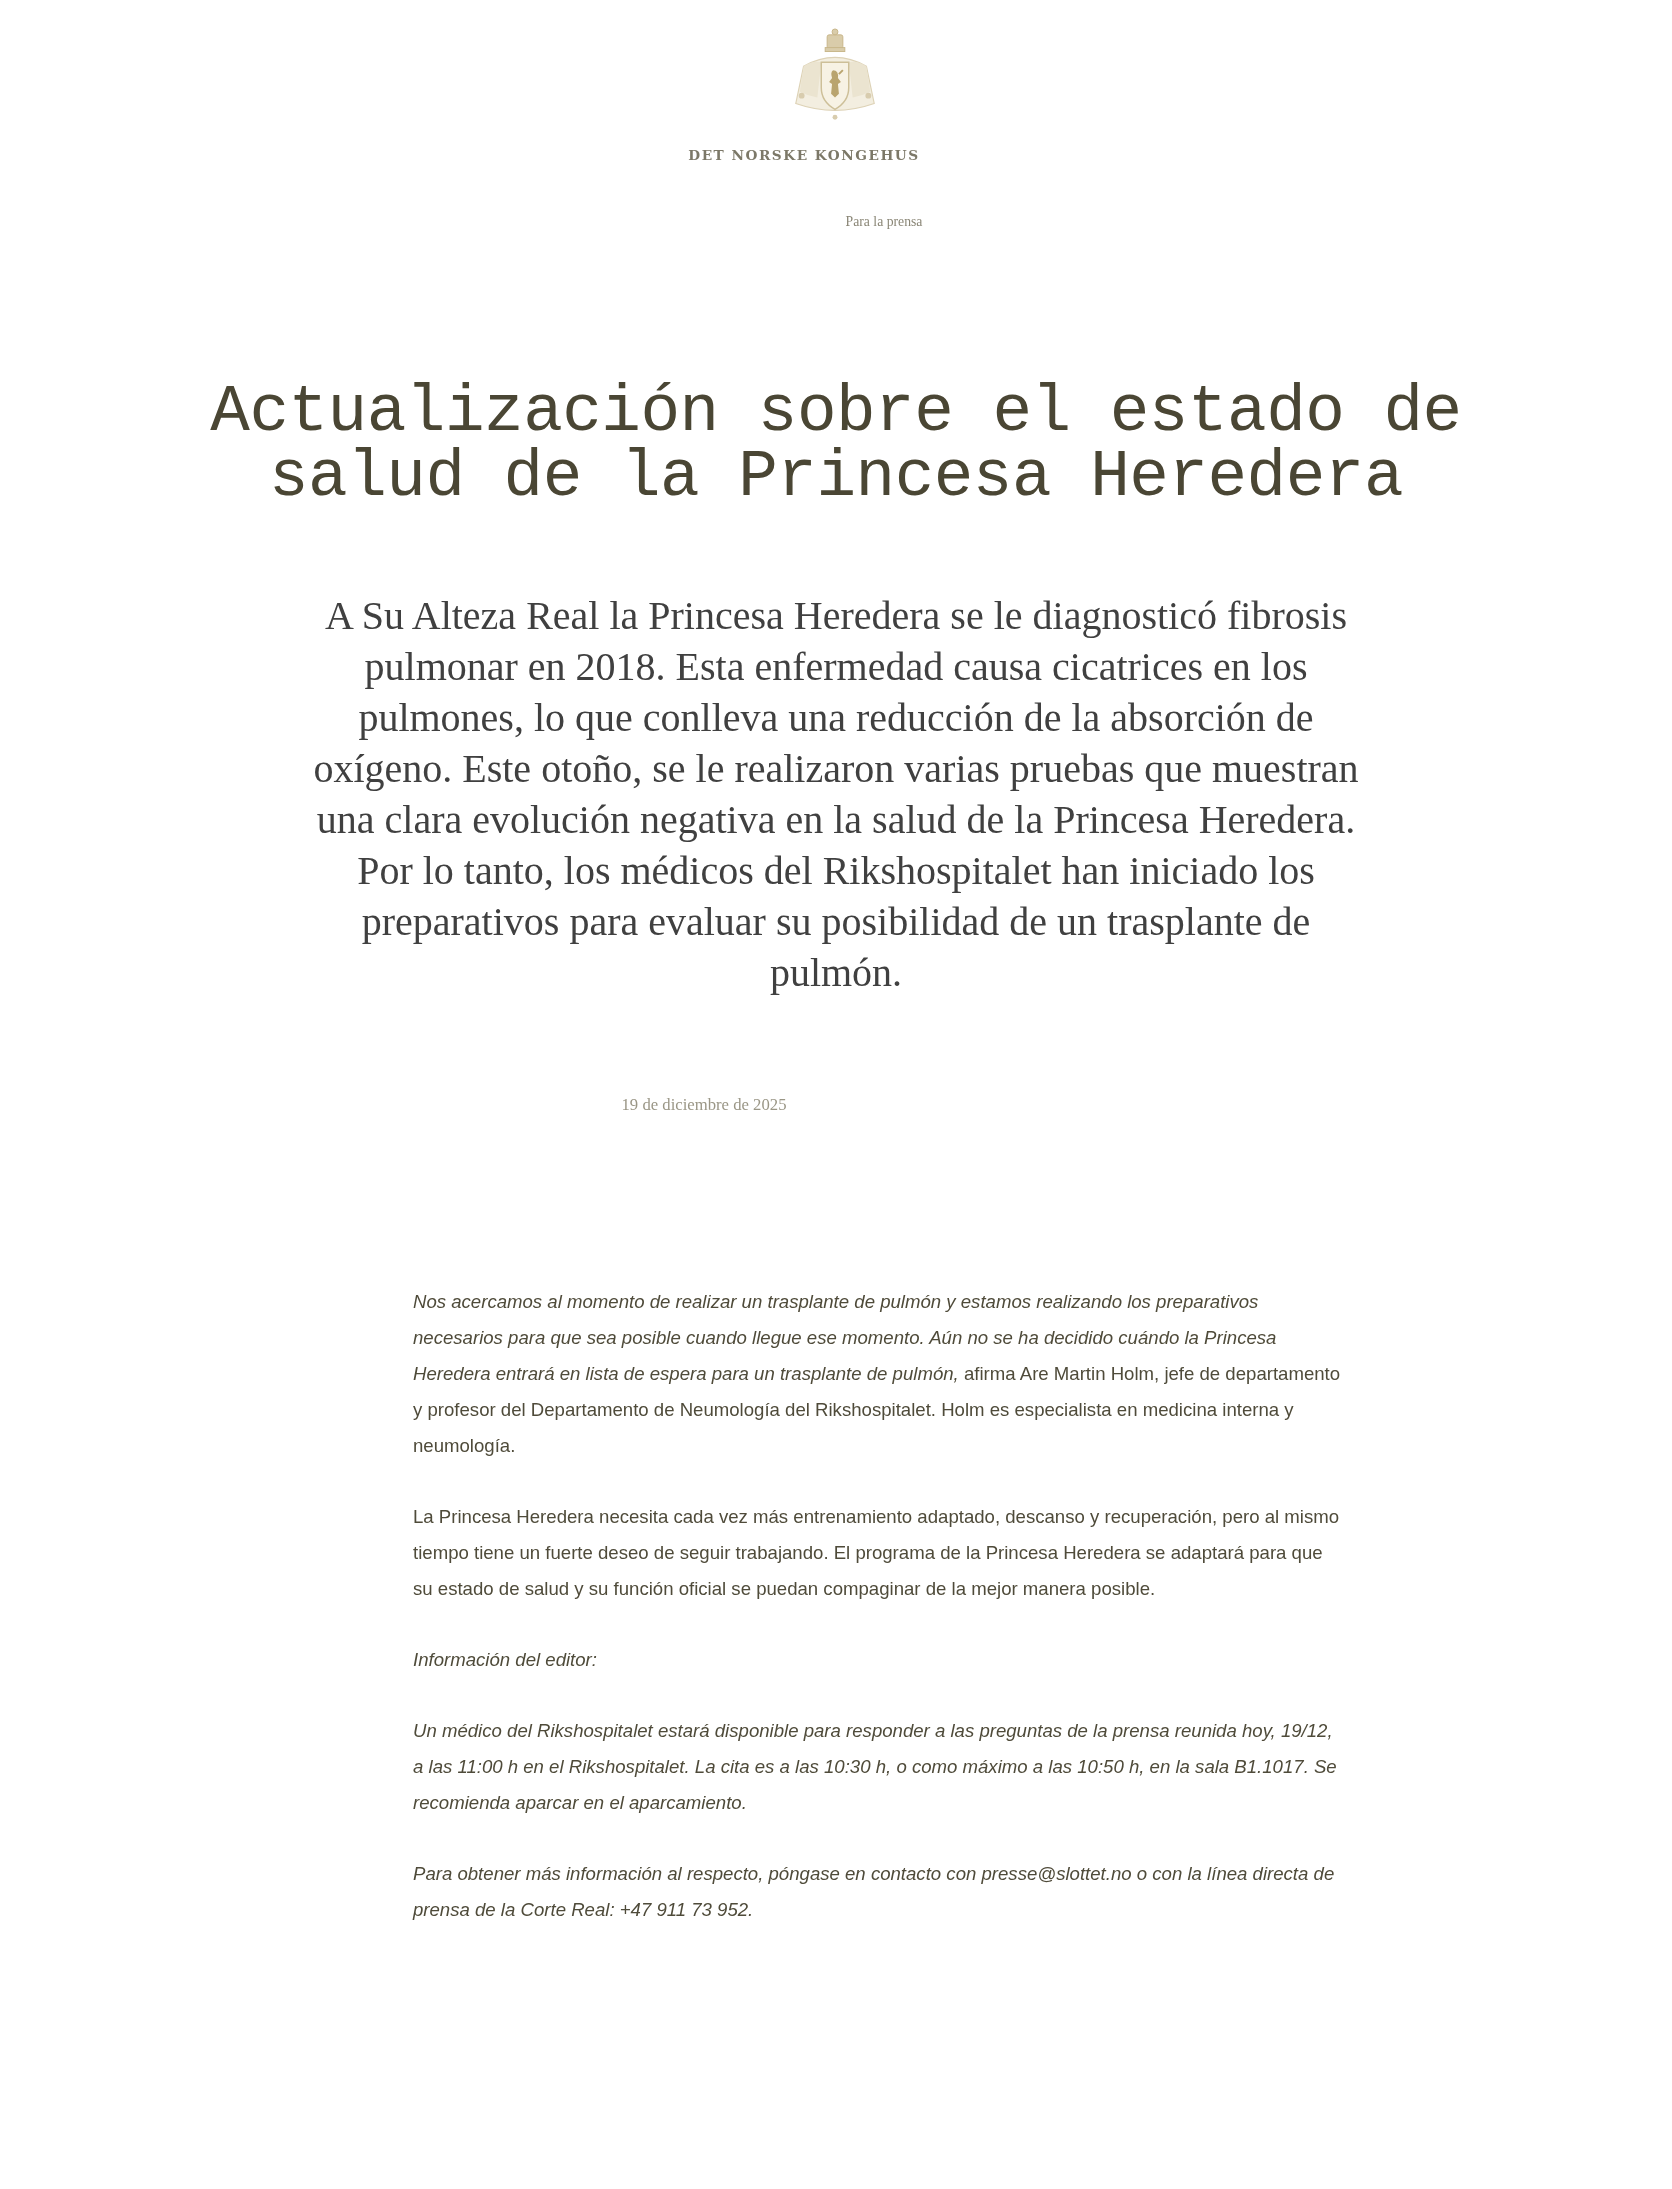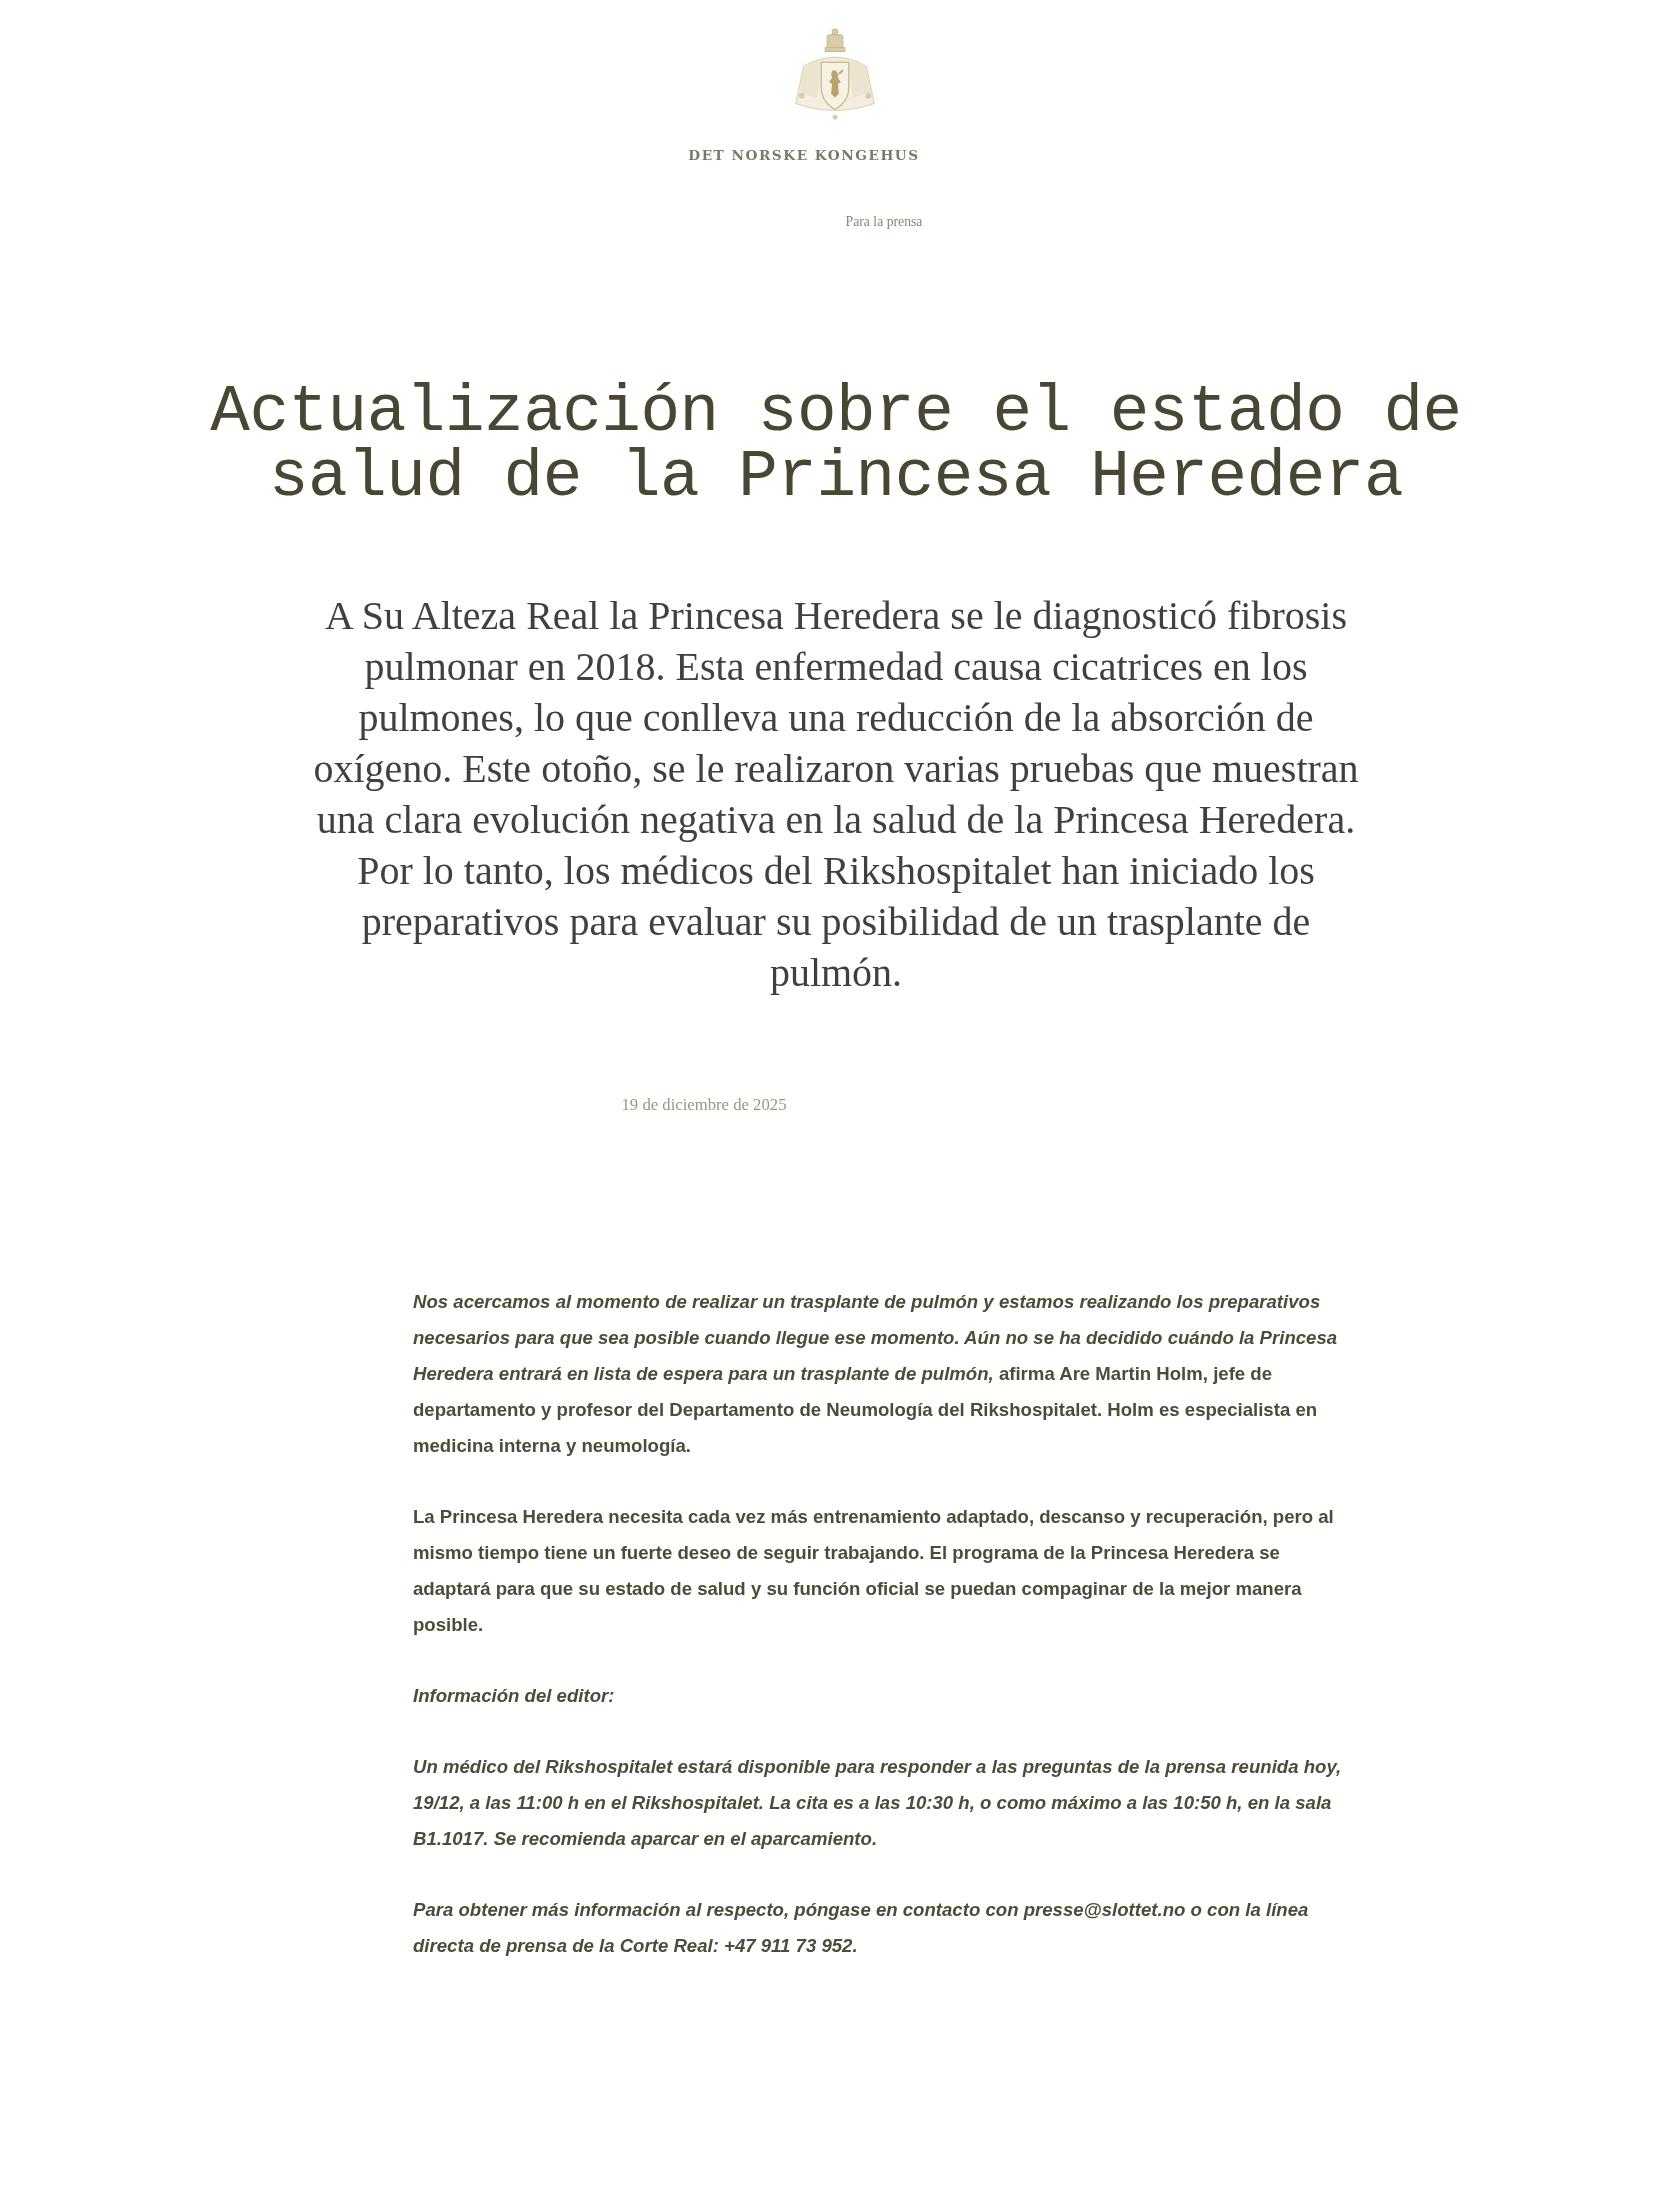--- a/index.html
+++ b/index.html
@@ -94,21 +94,20 @@
       left: 413px;
       top: 1284px;
       width: 931px;
       font-family: "Liberation Sans", sans-serif;
       font-size: 18.6px;
       line-height: 36px;
       color: #4f4b3a;
     }
     .body p {
       margin: 0 0 35px 0;
-      font-weight: bold;
     }
     .body .it {
       font-style: italic;
     }
     .body a {
       color: inherit;
       text-decoration: none;
     }
   </style>
 </head>

